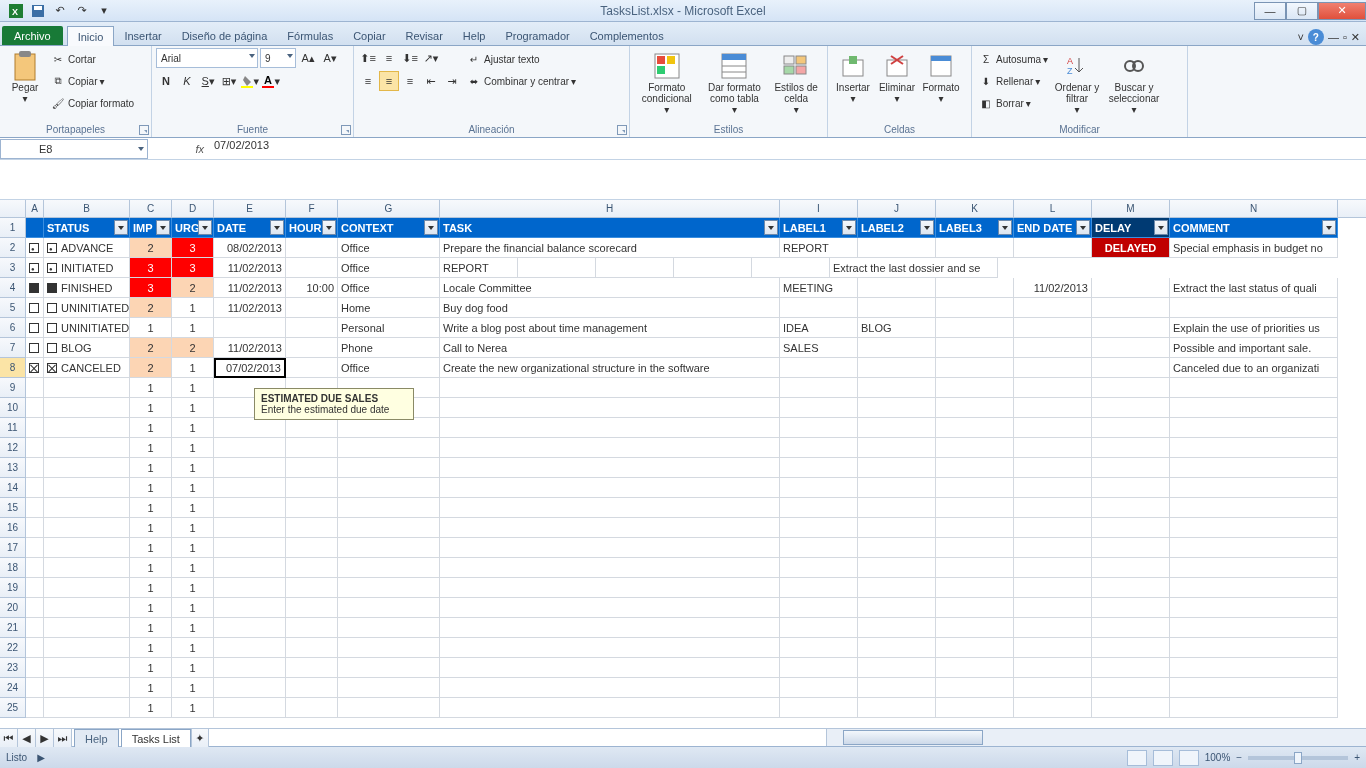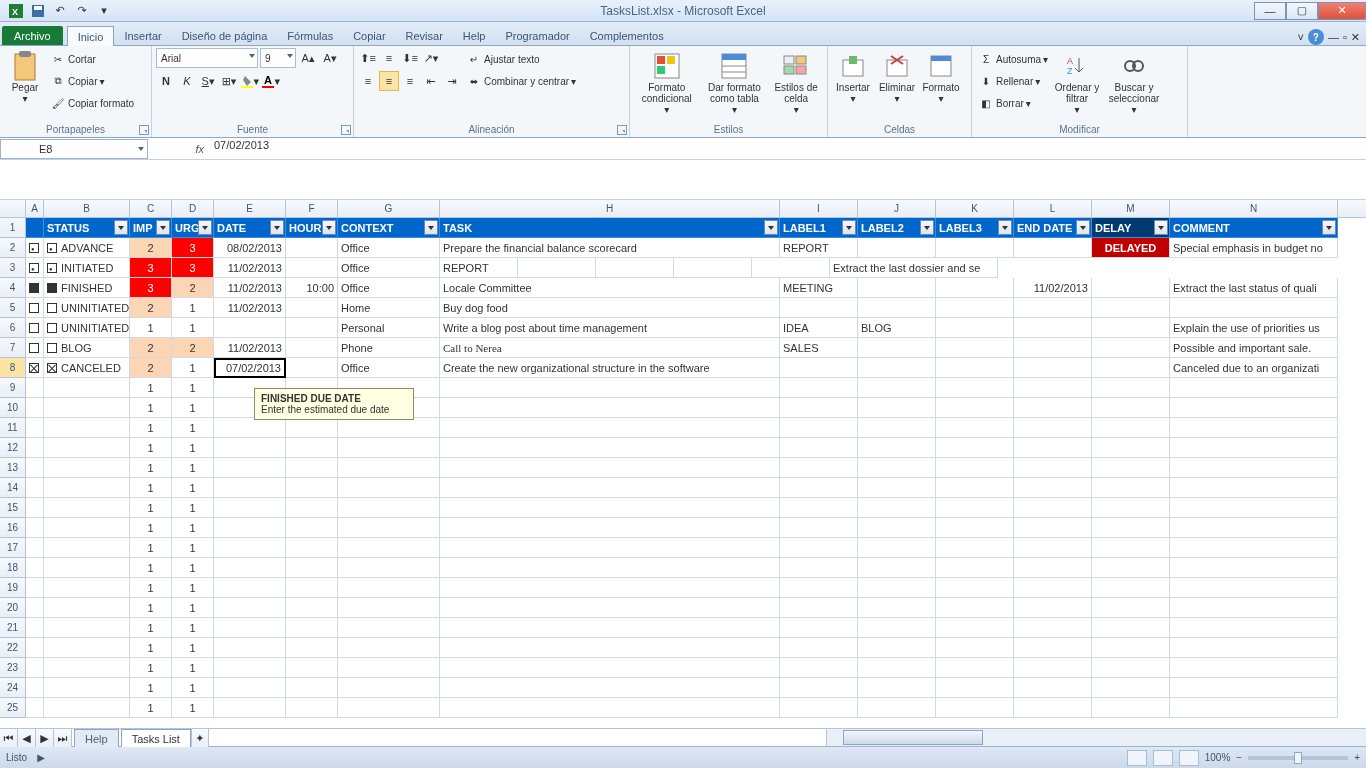--- a/index.html
+++ b/index.html
@@ -528,21 +528,21 @@
         </div>
         <div class="cell" style="width: 86px;">
           <div class="status-box "></div>
           <span>BLOG</span>
         </div>
         <div class="cell center salmon" style="width: 42px;">2</div>
         <div class="cell center salmon" style="width: 42px;">2</div>
         <div class="cell right" style="width: 72px;">11/02/2013</div>
         <div class="cell right" style="width: 52px;"></div>
         <div class="cell" style="width: 102px;">Phone</div>
-        <div class="cell" style="width: 340px; font-family: Liberation Serif, serif;">Call to Nerea</div>
+        <div class="cell" style="width: 340px;">Call to Nerea</div>
         <div class="cell" style="width: 78px;">SALES</div>
         <div class="cell" style="width: 78px;"></div>
         <div class="cell" style="width: 78px;"></div>
         <div class="cell right" style="width: 78px;"></div>
         <div class="cell" style="width: 78px;"></div>
         <div class="cell" style="width: 168px;">Possible and important sale.</div>
       </div>
       <div class="gr">
         <div class="rh sel">8</div>
         <div class="cell" style="width: 18px;">
@@ -849,21 +849,21 @@
         <div class="cell" style="width: 340px;"></div>
         <div class="cell" style="width: 78px;"></div>
         <div class="cell" style="width: 78px;"></div>
         <div class="cell" style="width: 78px;"></div>
         <div class="cell" style="width: 78px;"></div>
         <div class="cell" style="width: 78px;"></div>
         <div class="cell" style="width: 168px;"></div>
       </div>
     </div>
   <div class="tooltip">
-    <div class="tt-title">FINISHED DUE DATE</div>
+    <div class="tt-title">ESTIMATED DUE SALES</div>
     <div>Enter the estimated due date</div>
   </div>
 </div>
 
 <div class="hscroll">
   <div class="sheet-nav">
     <div class="sn-btn">⏮</div>
     <div class="sn-btn">◀</div>
     <div class="sn-btn">▶</div>
     <div class="sn-btn">⏭</div>

